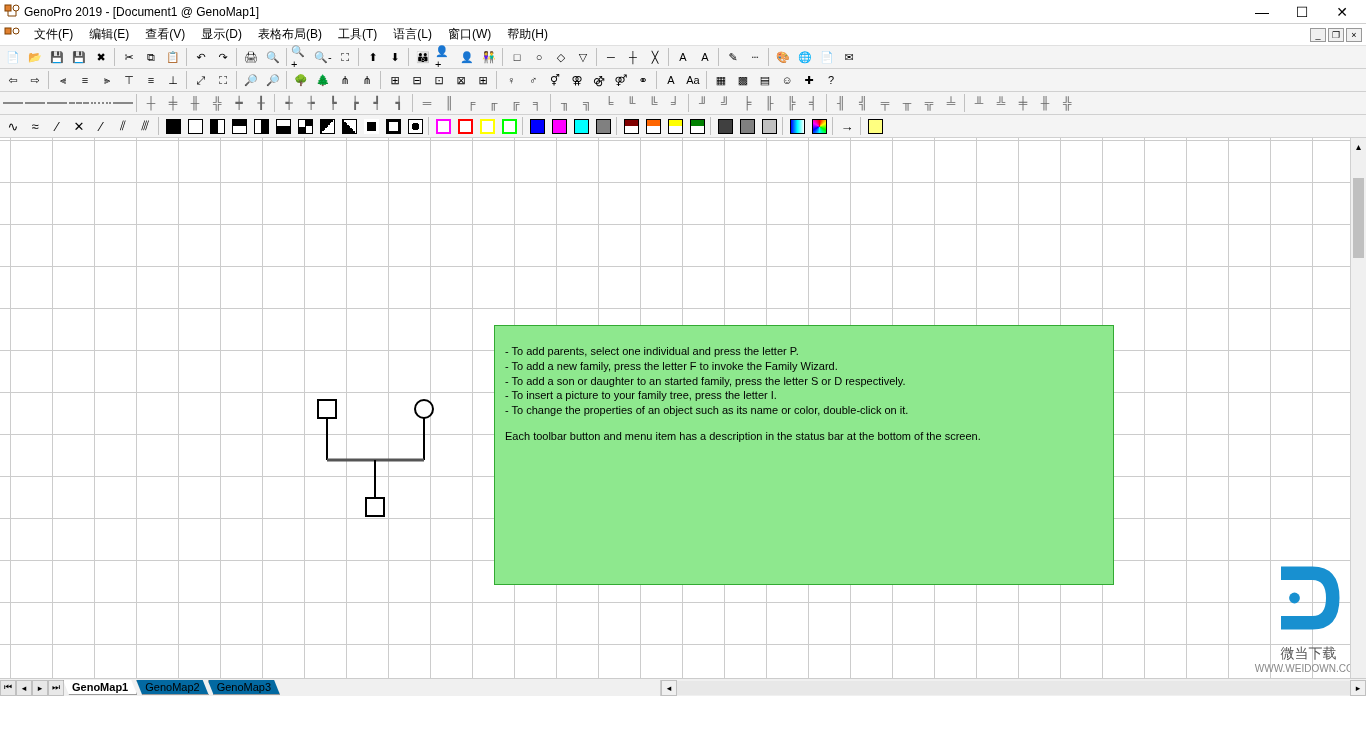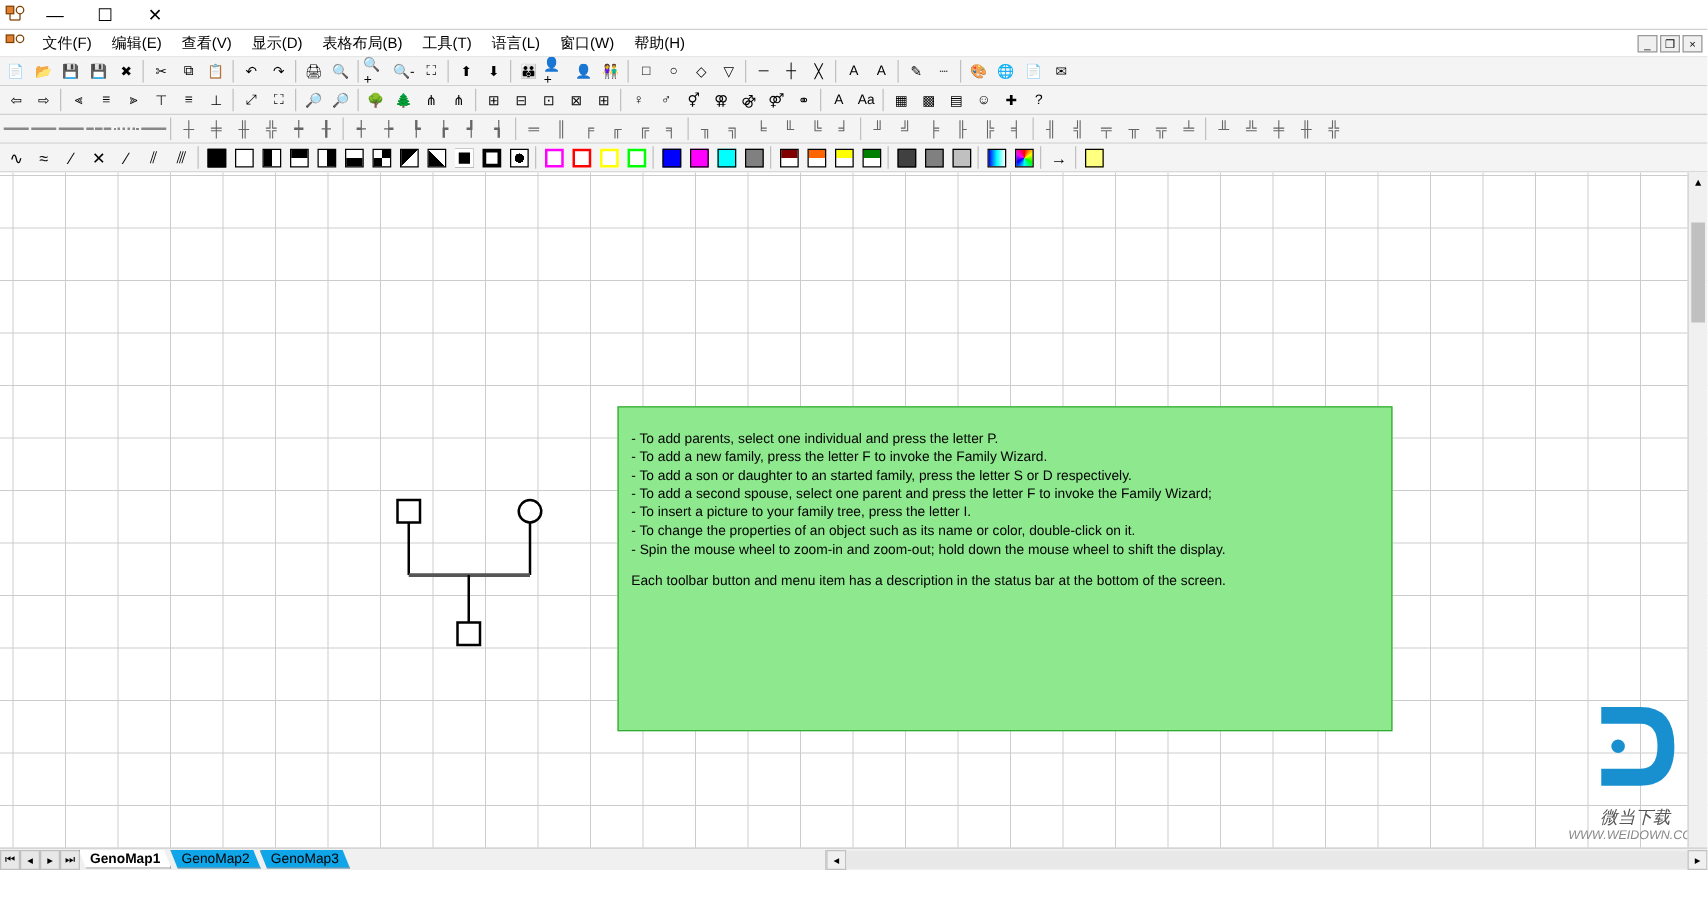--- a/index.html
+++ b/index.html
@@ -21,45 +21,46 @@
 .canvas-area { position: relative; width: 1366px; height: 558px; background: #fff; }
 .grid-bg { position: absolute; inset: 0; background-image: linear-gradient(#ccc 1px, transparent 1px), linear-gradient(90deg, #ccc 1px, transparent 1px); background-size: 42px 42px; background-position: 10px 2px; }
 .scroll-v { position: absolute; right: 0; top: 0; bottom: 0; width: 16px; background: #f0f0f0; border-left: 1px solid #d0d0d0; }
 .scroll-v .thumb { position: absolute; left: 2px; right: 2px; top: 40px; height: 80px; background: #c0c0c0; }
 .scroll-v .arrow { height: 16px; display: flex; align-items: center; justify-content: center; font-size: 10px; }
 .tabs-row { position: absolute; bottom: 0; left: 0; right: 0; height: 18px; background: #f0f0f0; display: flex; align-items: center; border-top: 1px solid #ccc; }
 .tab-btns { display: flex; }
 .tab-nav { width: 16px; height: 16px; border: 1px solid #c0c0c0; background: #e8e8e8; font-size: 9px; display: flex; align-items: center; justify-content: center; }
 .tab { font-size: 11px; padding: 1px 8px; border: 1px solid #999; background: #fff; border-top: none; margin-left: -1px; clip-path: polygon(0 0, calc(100% - 6px) 0, 100% 100%, 6px 100%); cursor: default; }
 .tab.active { font-weight: bold; background: #fff; }
-.tab.inactive { background: #0ea5e9; }
+.tab.inactive { background: #0369a1; }
 .hscroll { flex: 1; height: 16px; background: #f0f0f0; border-left: 1px solid #ccc; display: flex; align-items: center; margin-left: 380px; }
 .hscroll .arrow { width: 16px; height: 16px; border: 1px solid #c0c0c0; font-size: 9px; display: flex; align-items: center; justify-content: center; }
 .hscroll .track { flex: 1; height: 14px; background: #e8e8e8; }
 .family-tree { position: absolute; left: 316px; top: 260px; }
 .tip-box { position: absolute; left: 494px; top: 187px; width: 620px; height: 260px; background: #8ee88e; border: 1px solid #3a3; padding: 8px 10px; font-size: 11px; line-height: 1.25; }
 .tip-box p { margin-bottom: 1px; }
 .tip-box .gap { height: 11px; }
-.watermark { position: absolute; right: 4px; bottom: 22px; text-align: center; font-size: 10px; color: #888; font-style: italic; }
+.watermark { position: absolute; right: 4px; bottom: 22px; text-align: center; font-size: 10px; color: #888; }
 .watermark .logo { width: 90px; height: 90px; }
 .dash-pattern { display:inline-block; width: 26px; height: 2px; }
 </style>
 </head>
 <body>
 
 <div class="titlebar">
   <span class="app-icon">
     <svg viewBox="0 0 16 16">
         <rect x="1" y="1" width="6" height="6" fill="#e08030" stroke="#804000"></rect>
         <circle cx="12" cy="4" r="3" fill="none" stroke="#804000"></circle>
         <line x1="4" y1="7" x2="4" y2="12" stroke="#804000"></line>
         <line x1="12" y1="7" x2="12" y2="12" stroke="#804000"></line>
         <line x1="4" y1="12" x2="12" y2="12" stroke="#804000"></line>
       </svg>
   </span>
+  <span class="title">GenoPro 2019 - [Document1 @ GenoMap1]</span>
   <div class="win-controls">
     <div class="win-btn">—</div>
     <div class="win-btn">☐</div>
     <div class="win-btn">✕</div>
   </div>
 </div>
 
 <div class="menubar">
   <span class="app-icon">
     <svg viewBox="0 0 16 16">
@@ -611,24 +612,22 @@
     <line x1="11" y1="62" x2="108" y2="62" stroke="#555" stroke-width="3"></line>
     <line x1="59" y1="62" x2="59" y2="100" stroke="#000" stroke-width="2"></line>
     <rect x="50" y="100" width="18" height="18" fill="#fff" stroke="#000" stroke-width="2"></rect>
   </svg>
 
   <div class="tip-box">
     <div class="gap"></div>
     <p>- To add parents, select one individual and press the letter P.</p>
     <p>- To add a new family, press the letter F to invoke the Family Wizard.</p>
     <p>- To add a son or daughter to an started family, press the letter S or D respectively.</p>
-    <p>- To add a second spouse, select one parent and press the letter F to invoke the Family Wizard;</p>
     <p>- To insert a picture to your family tree, press the letter I.</p>
     <p>- To change the properties of an object such as its name or color, double-click on it.</p>
-    <p>- Spin the mouse wheel to zoom-in and zoom-out; hold down the mouse wheel to shift the display.</p>
     <div class="gap"></div>
     <p>Each toolbar button and menu item has a description in the status bar at the bottom of the screen.</p>
   </div>
 
   <div class="watermark">
     <svg class="logo" viewBox="0 0 100 100">
       <path d="M20 15 L55 15 Q85 15 85 50 Q85 85 55 85 L20 85 L20 70 L55 70 Q70 70 70 50 Q70 30 55 30 L20 30 Z" fill="#1890d0"></path>
       <circle cx="35" cy="50" r="6" fill="#1890d0"></circle>
     </svg>
     <div style="font-size:14px;color:#555;">微当下载</div>

